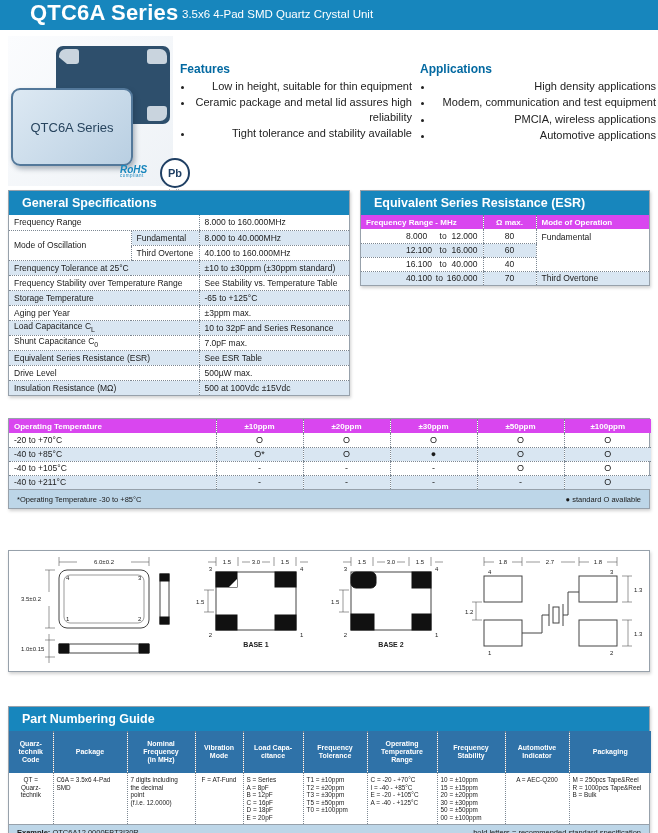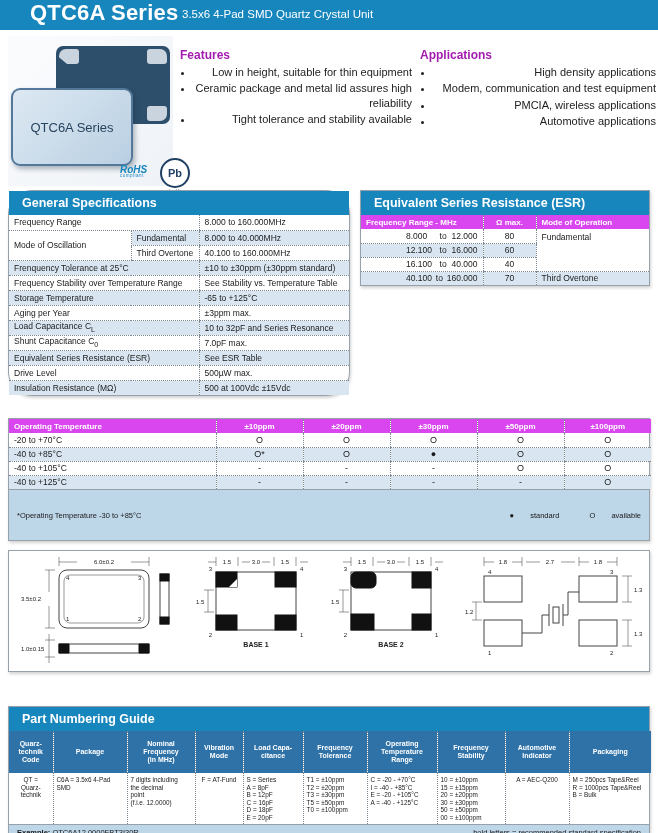--- a/index.html
+++ b/index.html
@@ -16,21 +16,21 @@
   .cback .p-br{right:3px;bottom:3px;border-bottom-right-radius:7px;}
   .cfront{position:absolute;left:3px;top:52px;width:118px;height:74px;background:linear-gradient(135deg,#dde9f3,#b9cfe2);border:2px solid #53789a;border-radius:9px;box-shadow:2px 3px 5px rgba(30,50,70,.35);display:flex;align-items:center;justify-content:center;}
   .cfront .lbl{font-size:13px;color:#27445e;}
   .rohs{position:absolute;left:112px;top:128px;width:46px;}
   .rohs .r1{font-size:10px;font-weight:bold;color:#1786bd;font-style:italic;}
   .rohs .r2{font-size:4.5px;color:#1786bd;margin-top:-2px;letter-spacing:.5px;}
   .pbmark{position:absolute;left:152px;top:122px;width:26px;height:26px;border:2.5px solid #1f3f63;border-radius:50%;display:flex;align-items:center;justify-content:center;background:#fff;}
   .pbmark .p1{font-size:11px;font-weight:bold;color:#1f3f63;}
   .pbmark .p2{position:absolute;top:28px;left:0;width:30px;text-align:center;font-size:4px;color:#1f3f63;}
   
-  .blk-head{font-size:12px;font-weight:bold;color:#a21caf;margin:4px 0 3px 0;}
+  .blk-head{font-size:12px;font-weight:bold;color:#0369a1;margin:18px 0 3px 0;}
   .features{position:absolute;left:180px;top:44px;width:232px;}
   .apps{position:absolute;left:420px;top:44px;width:236px;}
   ul.bl{margin:0;padding:0 0 0 14px;}
   ul.bl li{font-size:11px;color:#222;margin:0 0 2px 0;line-height:1.3;text-align:right;}
   
   .box{position:absolute;border:1px solid #97a1ab;background:#fff;box-shadow:1px 2px 3px rgba(0,0,0,.18);box-sizing:border-box;}
   .bar{height:24px;background:#1786bd;color:#fff;font-weight:bold;font-size:12.5px;line-height:24px;padding-left:13px;}
   table{border-collapse:collapse;table-layout:fixed;width:100%;}
   td{font-size:8.5px;color:#1a1a1a;padding:0 5px;overflow:hidden;white-space:nowrap;box-sizing:border-box;}
   .sep-b{border-bottom:1px dotted #7c8792;}
@@ -42,22 +42,22 @@
   
   .esr td{height:14px;}
   .fr{display:flex;}
   .fr .a{width:38px;text-align:left;margin-left:40px;}
   .fr .b{width:22px;text-align:center;}
   .fr .c{flex:1;text-align:left;}
   
   .stab td{height:14px;text-align:center;}
   .stab td.temp{text-align:left;font-size:8.5px;}
   .stab .sym{font-size:9px;}
-  .tfoot{height:18px;background:#bdd6e8;border-top:1px solid #97a1ab;display:flex;align-items:center;justify-content:space-between;padding:16px 8px;font-size:7.5px;}
-  .tfoot .lg span{margin-left:14px;}
+  .tfoot{height:18px;background:#bdd6e8;border-top:1px solid #97a1ab;display:flex;align-items:center;justify-content:space-between;padding:0 8px;font-size:7.5px;}
+  .tfoot .lg span{}
   
   .mechpanel{position:relative;height:120px;background:#fff;}
   .mechpanel svg{position:absolute;top:3px;}
   svg text{font-size:6px;fill:#222;font-family:"Liberation Sans",sans-serif;}
   svg text.cap{font-size:7px;font-weight:bold;}
   svg .ln{stroke:#444;stroke-width:1;fill:none;}
   svg .thin{stroke:#555;stroke-width:.6;fill:none;}
   svg .blk{fill:#111;stroke:#111;}
   
   .part .phead td{background:#2f72a8;color:#fff;font-weight:bold;font-size:7px;height:42px;text-align:center;white-space:pre-line;vertical-align:middle;line-height:1.15;padding:0 2px;}
@@ -105,21 +105,21 @@
 <div class="apps">
   <div class="blk-head">Applications</div>
   <ul class="bl">
     <li>High density applications</li>
     <li>Modem, communication and test equipment</li>
     <li>PMCIA, wireless applications</li>
     <li>Automotive applications</li>
   </ul>
 </div>
 
-<div class="box" style="left:8px;top:190px;width:342px;border-radius:24px;">
+<div class="box" style="left:8px;top:190px;width:342px;">
   <div class="bar">General Specifications</div>
   <table class="gen">
     <colgroup>
         <col style="width:122px">
         <col style="width:68px">
         <col style="width:150px">
       </colgroup>
     <tbody>
         <tr>
       <td colspan="2" class="sep-b">Frequency Range</td>
@@ -271,21 +271,21 @@
     </tr>
     <tr>
       <td class="temp sep-b">-40 to +105°C</td>
       <td class="sep-b sep-l sym">-</td>
       <td class="sep-b sep-l sym">-</td>
       <td class="sep-b sep-l sym">-</td>
       <td class="sep-b sep-l sym">O</td>
       <td class="sep-b sep-l sym">O</td>
     </tr>
     <tr class="alt">
-      <td class="temp">-40 to +125°C</td>
+      <td class="temp">-40 to +211°C</td>
       <td class="sep-l sym">-</td>
       <td class="sep-l sym">-</td>
       <td class="sep-l sym">-</td>
       <td class="sep-l sym">-</td>
       <td class="sep-l sym">O</td>
     </tr>
   </tbody>
     </table>
   <div class="tfoot">
     <span>*Operating Temperature -30 to +85°C</span>

